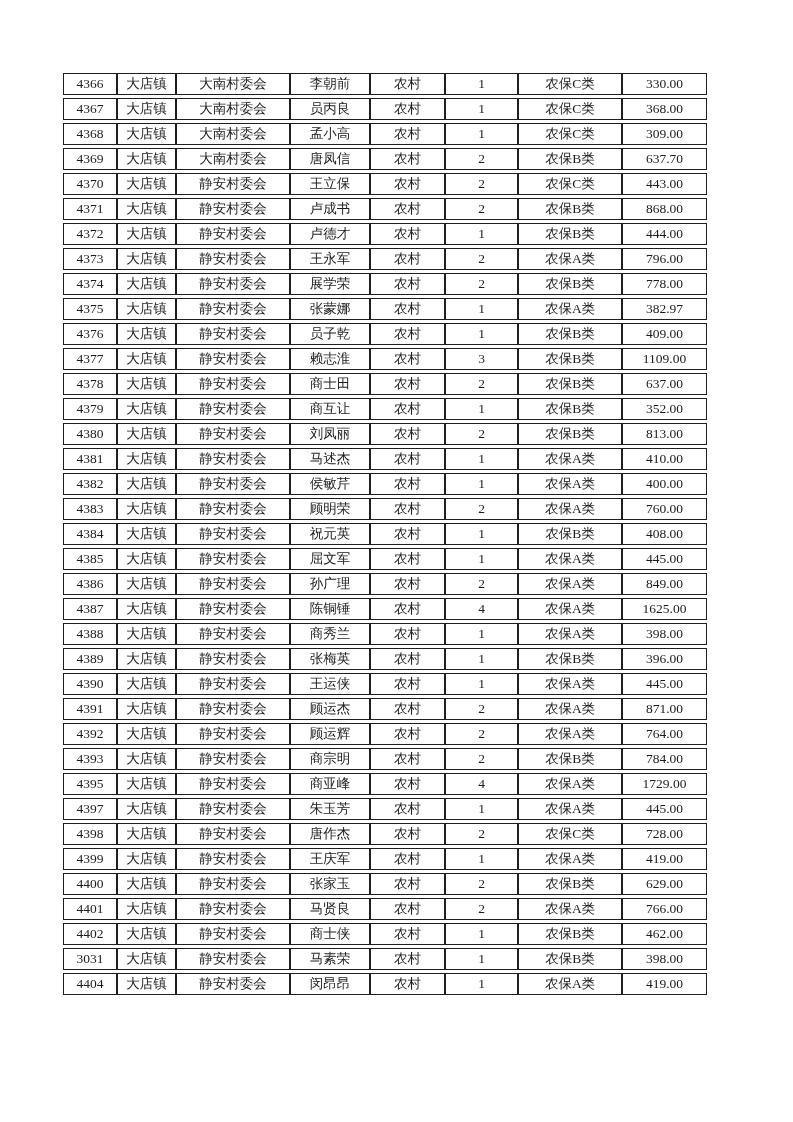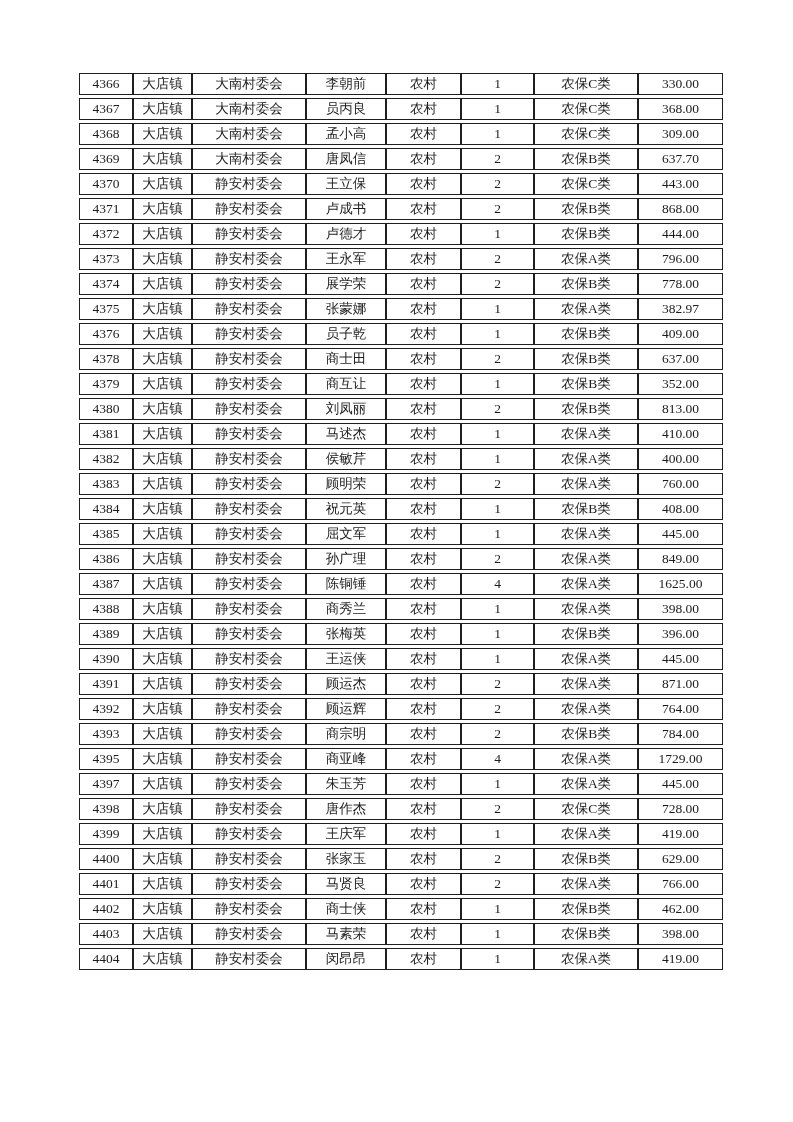--- a/index.html
+++ b/index.html
@@ -16,21 +16,20 @@
     font-family: "Liberation Serif", "DejaVu Serif", serif;
   }
   table.roster {
     position: absolute;
     left: 63px;
     top: 70px;
     width: 644px;
     table-layout: fixed;
     border-collapse: separate;
     border-spacing: 0 3px;
-    margin-left: 16px;
   }
   table.roster td {
     box-sizing: border-box;
     border: 1px solid #1f1f1f;
     height: 22px;
     line-height: 20px;
     padding: 0 1px;
     text-align: center;
     vertical-align: middle;
     font-size: 13.5px;
@@ -160,20 +159,30 @@
           <td>4376</td>
           <td>大店镇</td>
           <td>静安村委会</td>
           <td>员子乾</td>
           <td>农村</td>
           <td>1</td>
           <td>农保B类</td>
           <td>409.00</td>
         </tr>
         <tr>
+          <td>4377</td>
+          <td>大店镇</td>
+          <td>静安村委会</td>
+          <td>赖志淮</td>
+          <td>农村</td>
+          <td>3</td>
+          <td>农保B类</td>
+          <td>1109.00</td>
+        </tr>
+        <tr>
           <td>4378</td>
           <td>大店镇</td>
           <td>静安村委会</td>
           <td>商士田</td>
           <td>农村</td>
           <td>2</td>
           <td>农保B类</td>
           <td>637.00</td>
         </tr>
         <tr>
@@ -390,21 +399,21 @@
           <td>4402</td>
           <td>大店镇</td>
           <td>静安村委会</td>
           <td>商士侠</td>
           <td>农村</td>
           <td>1</td>
           <td>农保B类</td>
           <td>462.00</td>
         </tr>
         <tr>
-          <td>4403</td>
+          <td>3031</td>
           <td>大店镇</td>
           <td>静安村委会</td>
           <td>马素荣</td>
           <td>农村</td>
           <td>1</td>
           <td>农保B类</td>
           <td>398.00</td>
         </tr>
         <tr>
           <td>4404</td>

